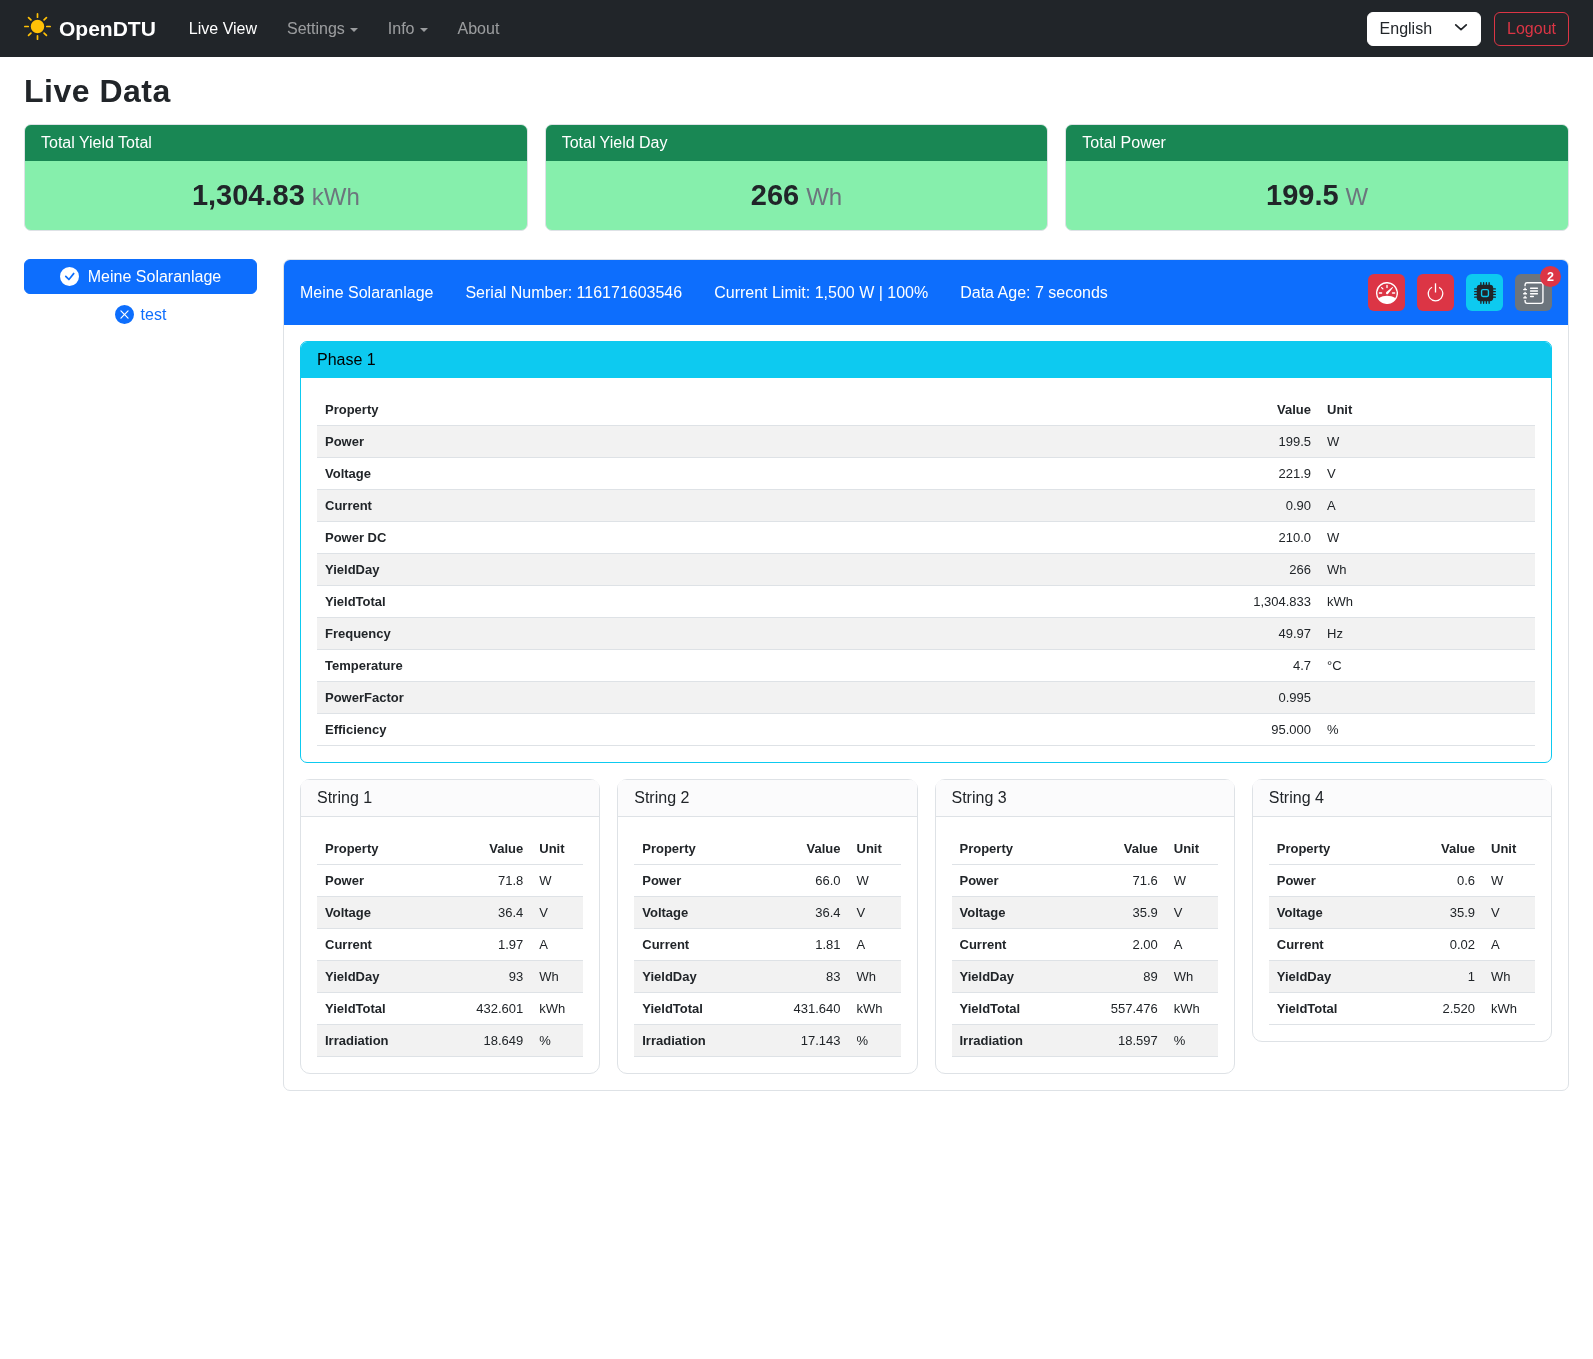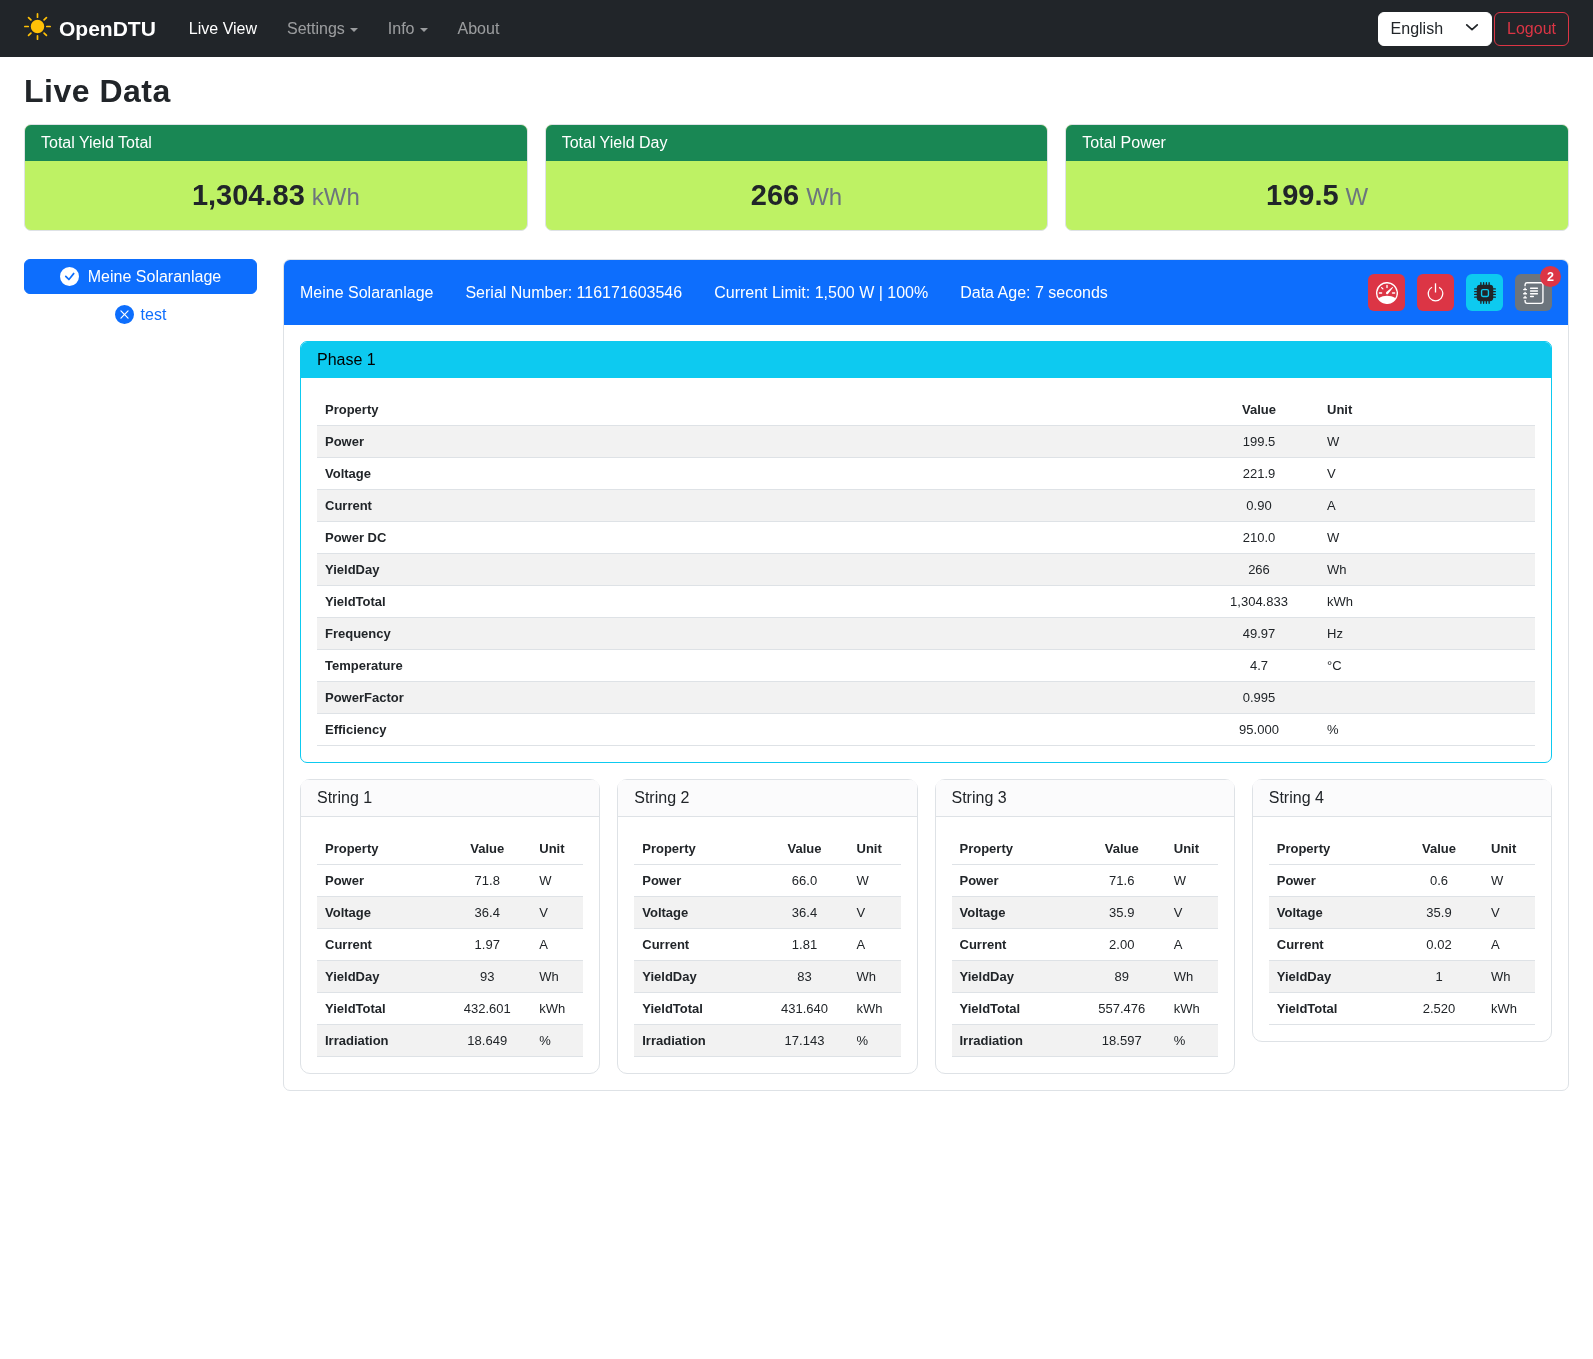--- a/index.html
+++ b/index.html
@@ -16,33 +16,33 @@
   .navbar {
     display: flex; align-items: center;
     background: #212529; height: 57px; padding: 0 24px;
   }
   .brand { display: flex; align-items: center; gap: 8px; color: #fff; font-size: 21px; font-weight: 700; cursor: pointer; }
   .nav-links { display: flex; margin-left: 18px; }
   .nav-link { padding: 8px 15px; color: rgba(255,255,255,.55); cursor: pointer; }
   .nav-link.active { color: #fff; }
   .caret { display: inline-block; margin-left: 5px; vertical-align: 2px;
     border-top: 4px solid; border-right: 4px solid transparent; border-left: 4px solid transparent; }
-  .nav-right { margin-left: auto; display: flex; align-items: center; gap: 2px; }
+  .nav-right { margin-left: auto; display: flex; align-items: center; gap: 13px; }
   .lang-select { background: #fff; color: #212529; border: 1px solid #fff; border-radius: 6px;
     padding: 7px 12px; display: flex; align-items: center; gap: 22px; cursor: pointer; }
   .logout-btn { background: transparent; color: #dc3545; border: 1px solid #dc3545; border-radius: 6px;
     padding: 7px 12px; font-size: 16px; font-family: inherit; cursor: pointer; }
 
   
   .page { padding: 0 24px; }
   h1.page-title { font-size: 32px; font-weight: 600; margin: 16px 0 14px; letter-spacing: .5px; }
 
   
   .cards-row { display: grid; grid-template-columns: repeat(3, 1fr); gap: 17px; margin-bottom: 28px; }
-  .scard { border: 1px solid #dee2e6; border-radius: 7px; overflow: hidden; background: #bef264; }
+  .scard { border: 1px solid #dee2e6; border-radius: 7px; overflow: hidden; background: #86efac; }
   .scard-header { background: #198754; color: #fff; padding: 9px 16px; }
   .scard-body { padding: 18px 16px; text-align: center; }
   .scard-value { font-size: 29px; font-weight: 600; color: #212529; }
   .scard-unit { font-size: 24px; color: #6c757d; margin-left: 7px; }
 
   
   .content-row { display: flex; gap: 26px; align-items: flex-start; padding-bottom: 12px; }
   .sidebar { width: 233px; flex-shrink: 0; }
   .inv-select-btn { width: 100%; background: #0d6efd; border: 1px solid #0d6efd; color: #fff;
     border-radius: 6px; padding: 7px 10px; font-size: 16px; font-family: inherit;
@@ -69,21 +69,21 @@
   
   .phase-panel { border: 1px solid #0dcaf0; border-radius: 7px; }
   .phase-header { background: #0dcaf0; color: #000; padding: 9px 16px; border-radius: 6px 6px 0 0; }
   .phase-body { padding: 16px 16px 0; }
 
   
   table { width: 100%; border-collapse: collapse; margin-bottom: 16px; font-size: 13px; }
   th, td { padding: 8px; border-bottom: 1px solid #dee2e6; text-align: left; vertical-align: middle; }
   thead th { font-weight: 700; }
   td.col-prop { font-weight: 700; }
-  th.col-value, td.col-value { text-align: center; white-space: nowrap; }
+  th.col-value, td.col-value { text-align: right; white-space: nowrap; }
   .phase-table th.col-value, .phase-table td.col-value { width: 120px; }
   .phase-table th.col-unit,  .phase-table td.col-unit  { width: 216px; }
   .string-table th.col-value, .string-table td.col-value { width: 88px; }
   .string-table th.col-unit,  .string-table td.col-unit  { width: 52px; }
   .stripe-odd  tbody tr:nth-child(odd)  { background: #f2f2f2; }
   .stripe-even tbody tr:nth-child(even) { background: #f2f2f2; }
 
   
   .strings-row { display: grid; grid-template-columns: repeat(4, 1fr); gap: 17px; margin-top: 16px; align-items: start; }
   .string-card { border: 1px solid #dee2e6; border-radius: 10px; background: #fff; }

